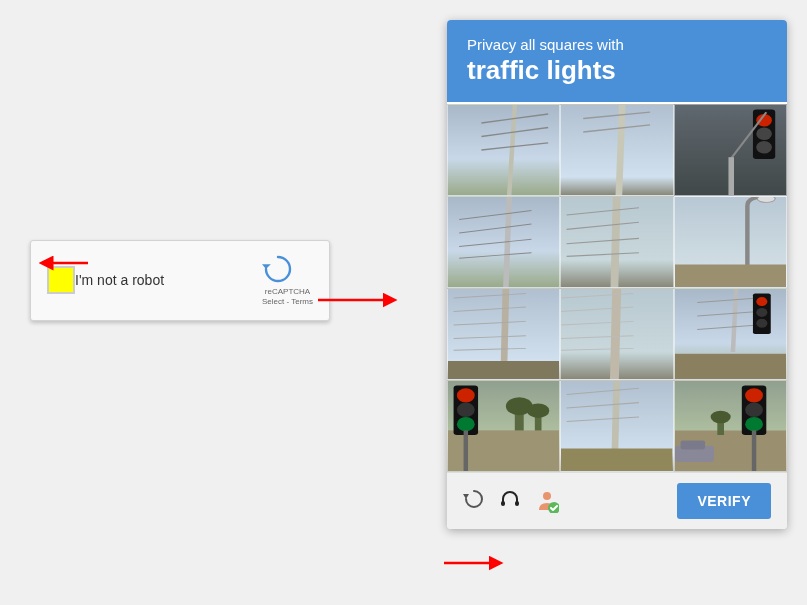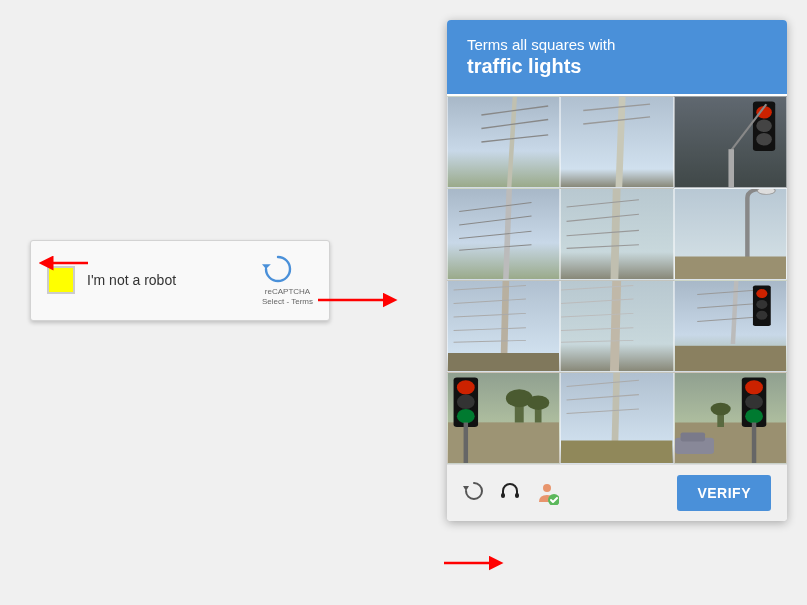--- a/index.html
+++ b/index.html
@@ -21,21 +21,20 @@
       left: 30px;
       top: 240px;
       width: 300px;
       background: #f9f9f9;
       border: 1px solid #d3d3d3;
       border-radius: 3px;
       box-shadow: 0 2px 4px rgba(0,0,0,0.2);
       display: flex;
       align-items: center;
       padding: 12px 16px;
-      gap: 12px;
     }
 
     .checkbox-area {
       width: 28px;
       height: 28px;
       background: #ffff00;
       border: 2px solid #ccc;
       flex-shrink: 0;
       cursor: pointer;
     }
@@ -83,21 +82,21 @@
       color: white;
     }
 
     .captcha-header .select-text {
       font-size: 15px;
       font-weight: normal;
       margin-bottom: 2px;
     }
 
     .captcha-header .subject-text {
-      font-size: 20px;
+      font-size: 26px;
       font-weight: bold;
     }
 
     
     .image-grid {
       display: grid;
       grid-template-columns: repeat(3, 1fr);
       grid-template-rows: repeat(4, 1fr);
       gap: 0;
       width: 100%;
@@ -219,21 +218,21 @@
     <marker id="arrowhead3" markerWidth="6" markerHeight="6" refX="3" refY="3" orient="auto">
       <polygon points="0 0, 6 3, 0 6" fill="red"></polygon>
     </marker>
   </defs>
   <line x1="0" y1="15" x2="52" y2="15" stroke="red" stroke-width="2.5" marker-end="url(#arrowhead3)"></line>
 </svg>
 
 <div class="captcha-panel">
 
   <div class="captcha-header">
-    <div class="select-text">Terms all squares with</div>
+    <div class="select-text">Privacy all squares with</div>
     <div class="subject-text">traffic lights</div>
   </div>
 
   <div class="image-grid">
 
     <div class="grid-cell cell-sky">
       <svg class="pole-svg" viewBox="0 0 100 100" preserveAspectRatio="none">
         <line x1="60" y1="0" x2="55" y2="100" stroke="#c0c0b0" stroke-width="4"></line>
         <line x1="30" y1="20" x2="90" y2="10" stroke="#888" stroke-width="1.5"></line>
         <line x1="30" y1="35" x2="90" y2="25" stroke="#888" stroke-width="1.5"></line>

